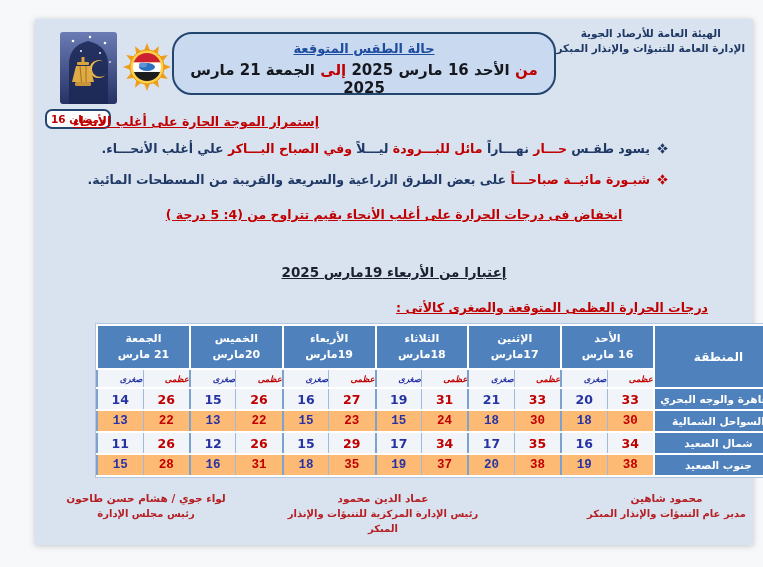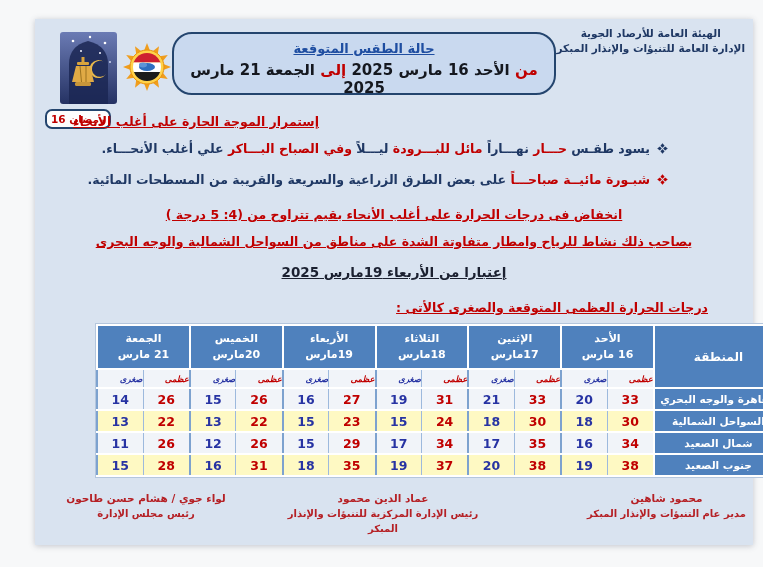--- a/index.html
+++ b/index.html
@@ -48,21 +48,21 @@
             line-height:16px; border-left:2px solid #fff; }
   th.sub  { height:17px; font-size:8.5px; font-weight:bold; background:#f1f4f9; font-style:italic;padding-left:41px; }
   th.sub.mx { color:#c00000; border-left:1px solid #9db9dd; }
   th.sub.mn { color:#2733a3; border-left:2px solid #7da2cf; }
   tbody th.region-cell { background:#4f81bd; color:#fff; font-size:10.5px; font-weight:bold;
                          height:20px; border-left:2px solid #fff; }
   td { height:20px; font-size:12.5px; font-weight:bold; }
   td.mx { color:#c00000; border-left:1px solid #9db9dd; }
   td.mn { color:#2733a3; border-left:2px solid #7da2cf; }
   tr.lite td { background:#f1f4f9; }
-  tr.shade td { background:#fef9c3; }
+  tr.shade td { background:#fdba74;font-family:Liberation Mono, monospace; }
 
   
   .sig { position:absolute; top:472px; text-align:center; color:#b52025;
          font-weight:bold; font-size:10px; line-height:15px; }
   .sig .nm { font-size:10.5px; }
   .sig.s-right { right:4px; width:165px; }
   .sig.s-center { left:248px; width:200px; }
   .sig.s-left { left:6px; width:210px; }
 </style>
 </head>
@@ -146,21 +146,20 @@
       </svg><span class="navy">يسود طقـس </span><span class="red">حـــار </span><span class="navy">نهـــاراً </span><span class="red">مائل للبـــرودة </span><span class="navy">ليـــلاً </span><span class="red">وفي الصباح البـــاكر </span><span class="navy">علي أغلب الأنحـــاء.</span>
     </div>
 
     <div class="bullet b2">
       <svg width="11" height="11" viewBox="0 0 10 10" fill="#c00000">
         <path d="M5 0.2 L6.9 2.6 L5 4.4 L3.1 2.6 Z M5 5.6 L6.9 7.4 L5 9.8 L3.1 7.4 Z M0.2 5 L2.6 3.1 L4.4 5 L2.6 6.9 Z M5.6 5 L7.4 3.1 L9.8 5 L7.4 6.9 Z"></path>
       </svg><span class="red">شبـورة مائيــة صباحـــاً </span><span class="navy">على بعض الطرق الزراعية والسريعة والقريبة من المسطحات المائية.</span>
     </div>
 
     <div class="warn w1">انخفاض فى درجات الحرارة على أغلب الأنحاء بقيم تتراوح من (4: 5 درجة )</div>
-    <div class="warn w2">يصاحب ذلك نشاط للرياح وامطار متفاوتة الشدة على مناطق من السواحل الشمالية والوجه البحرى</div>
     <div class="effective">إعتبارا من الأربعاء 19مارس 2025</div>
 
     <div class="tbl-title">درجات الحرارة العظمى المتوقعة والصغرى كالأتى :</div>
 
     <div class="tbl-wrap">
       <table>
         <colgroup>
             <col style="width: 128px;">
             <col style="width: 46px;">
             <col style="width: 46px;">

